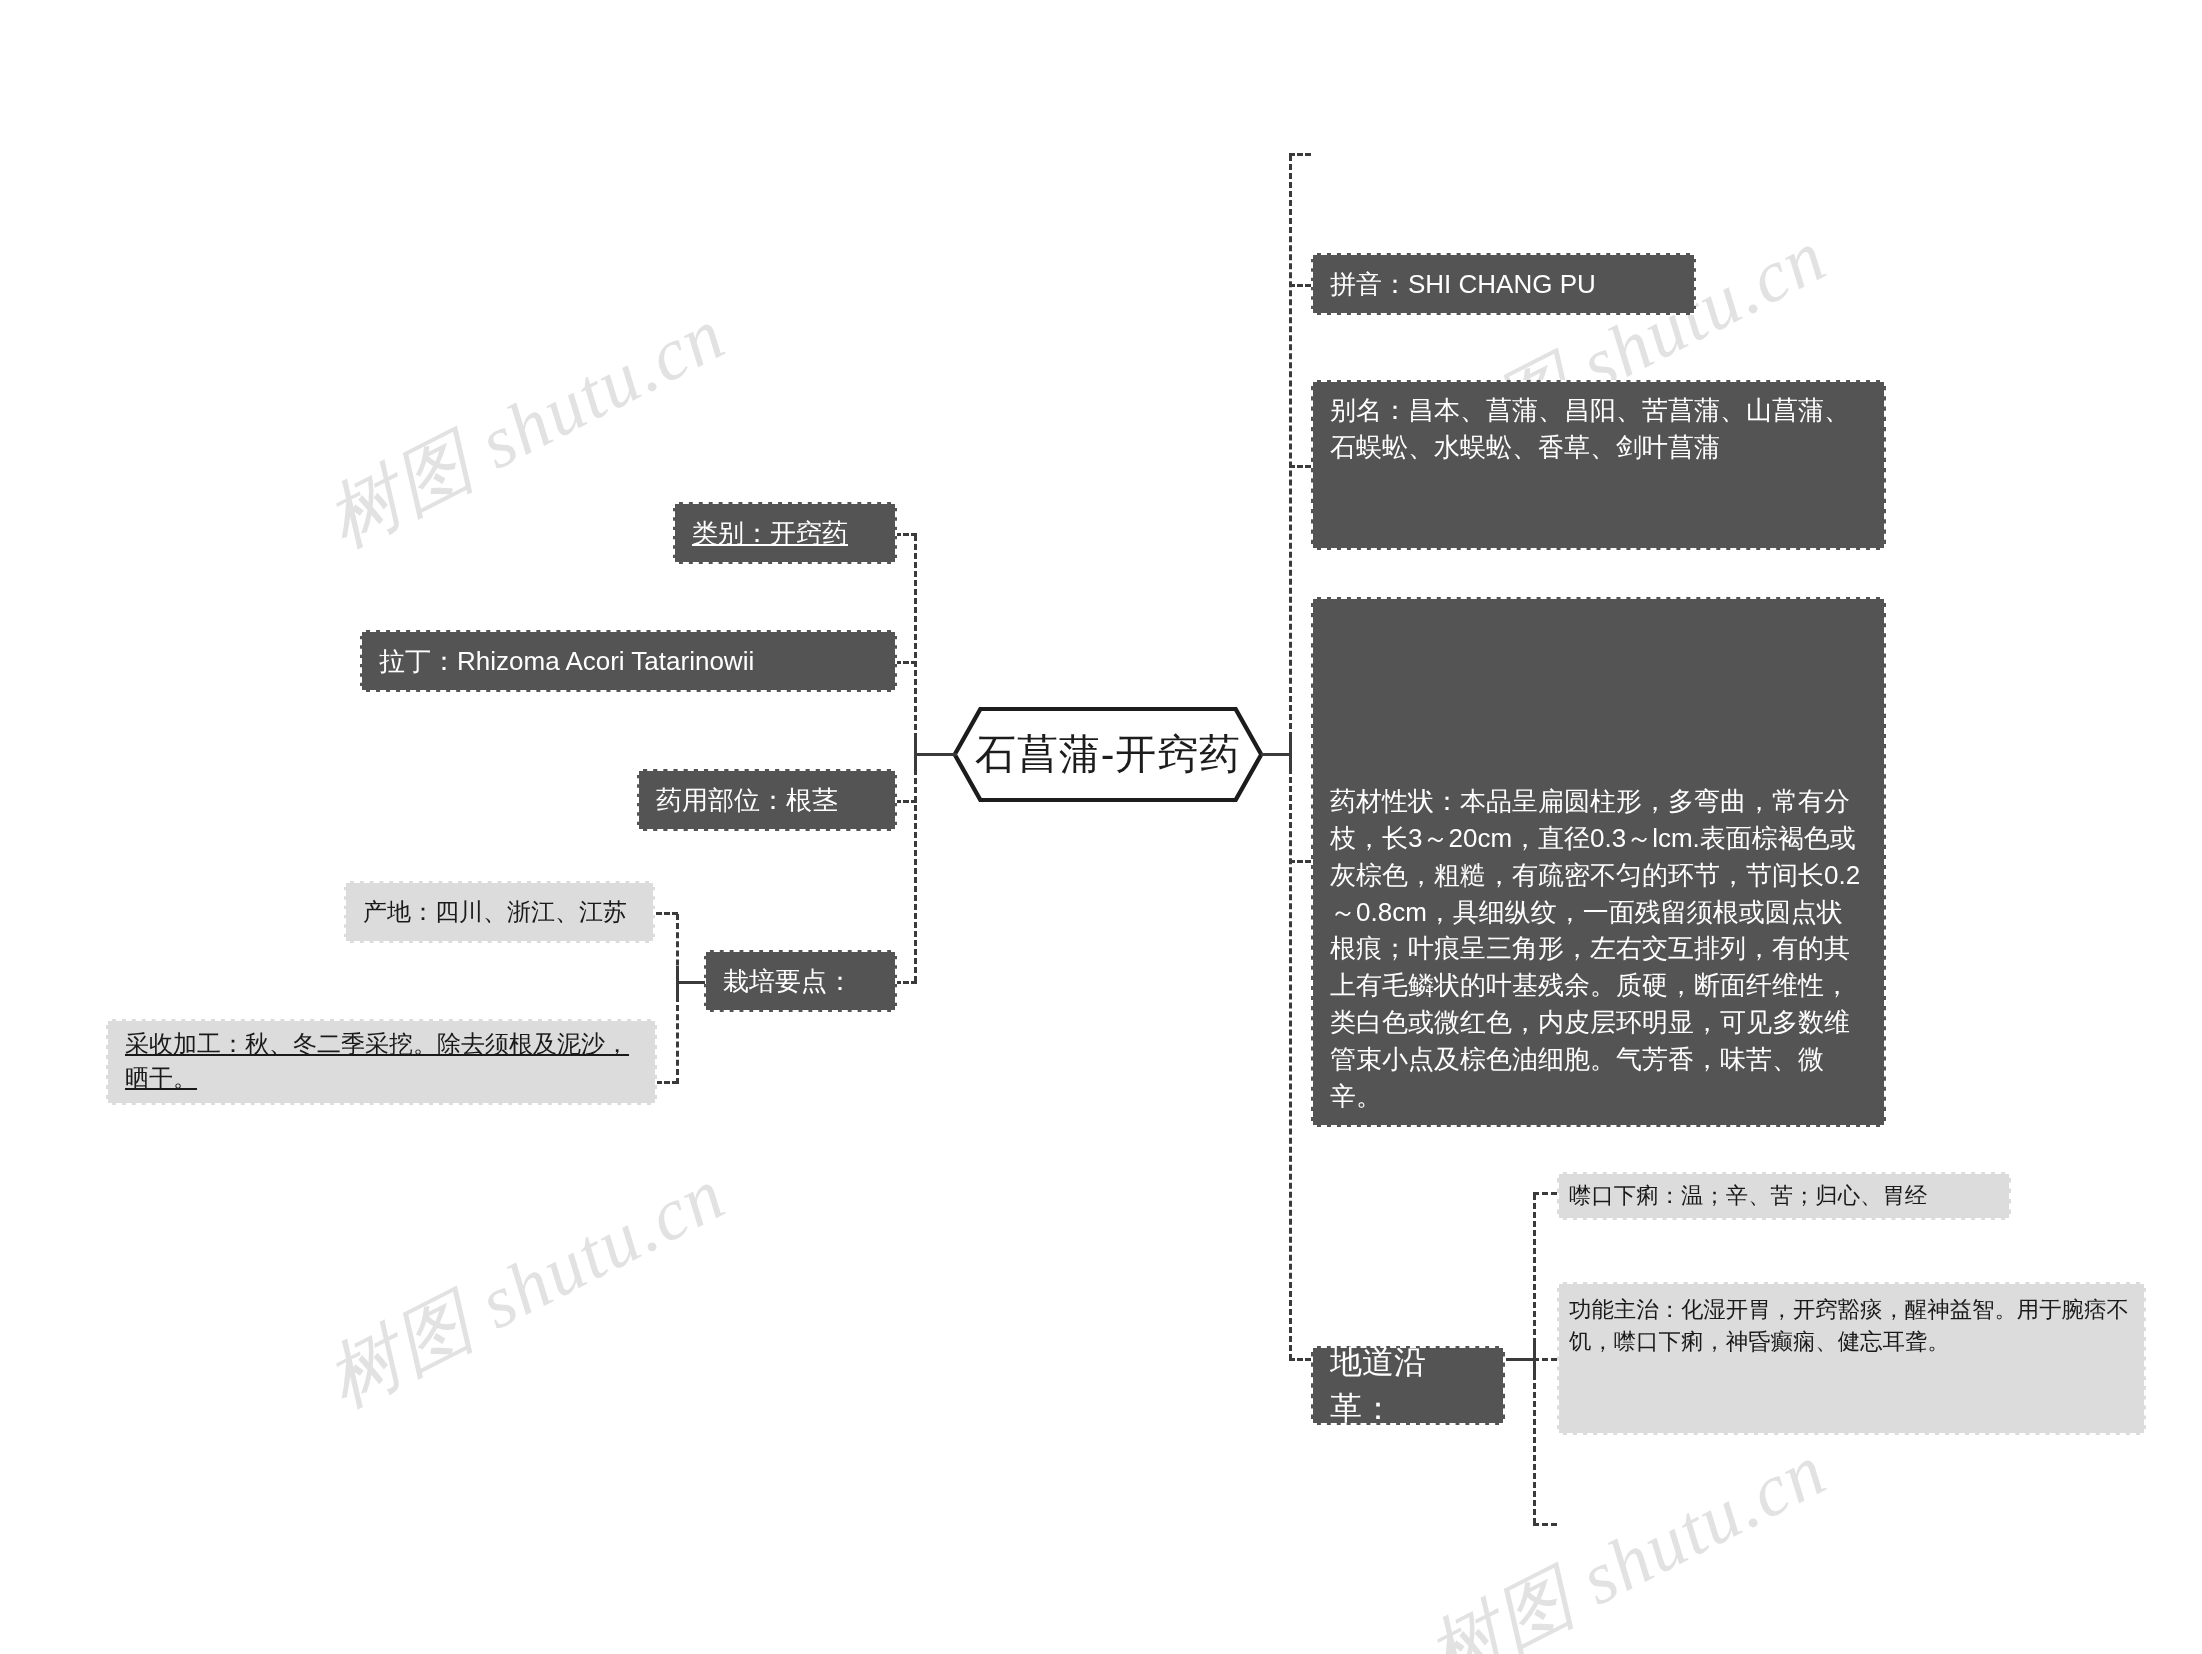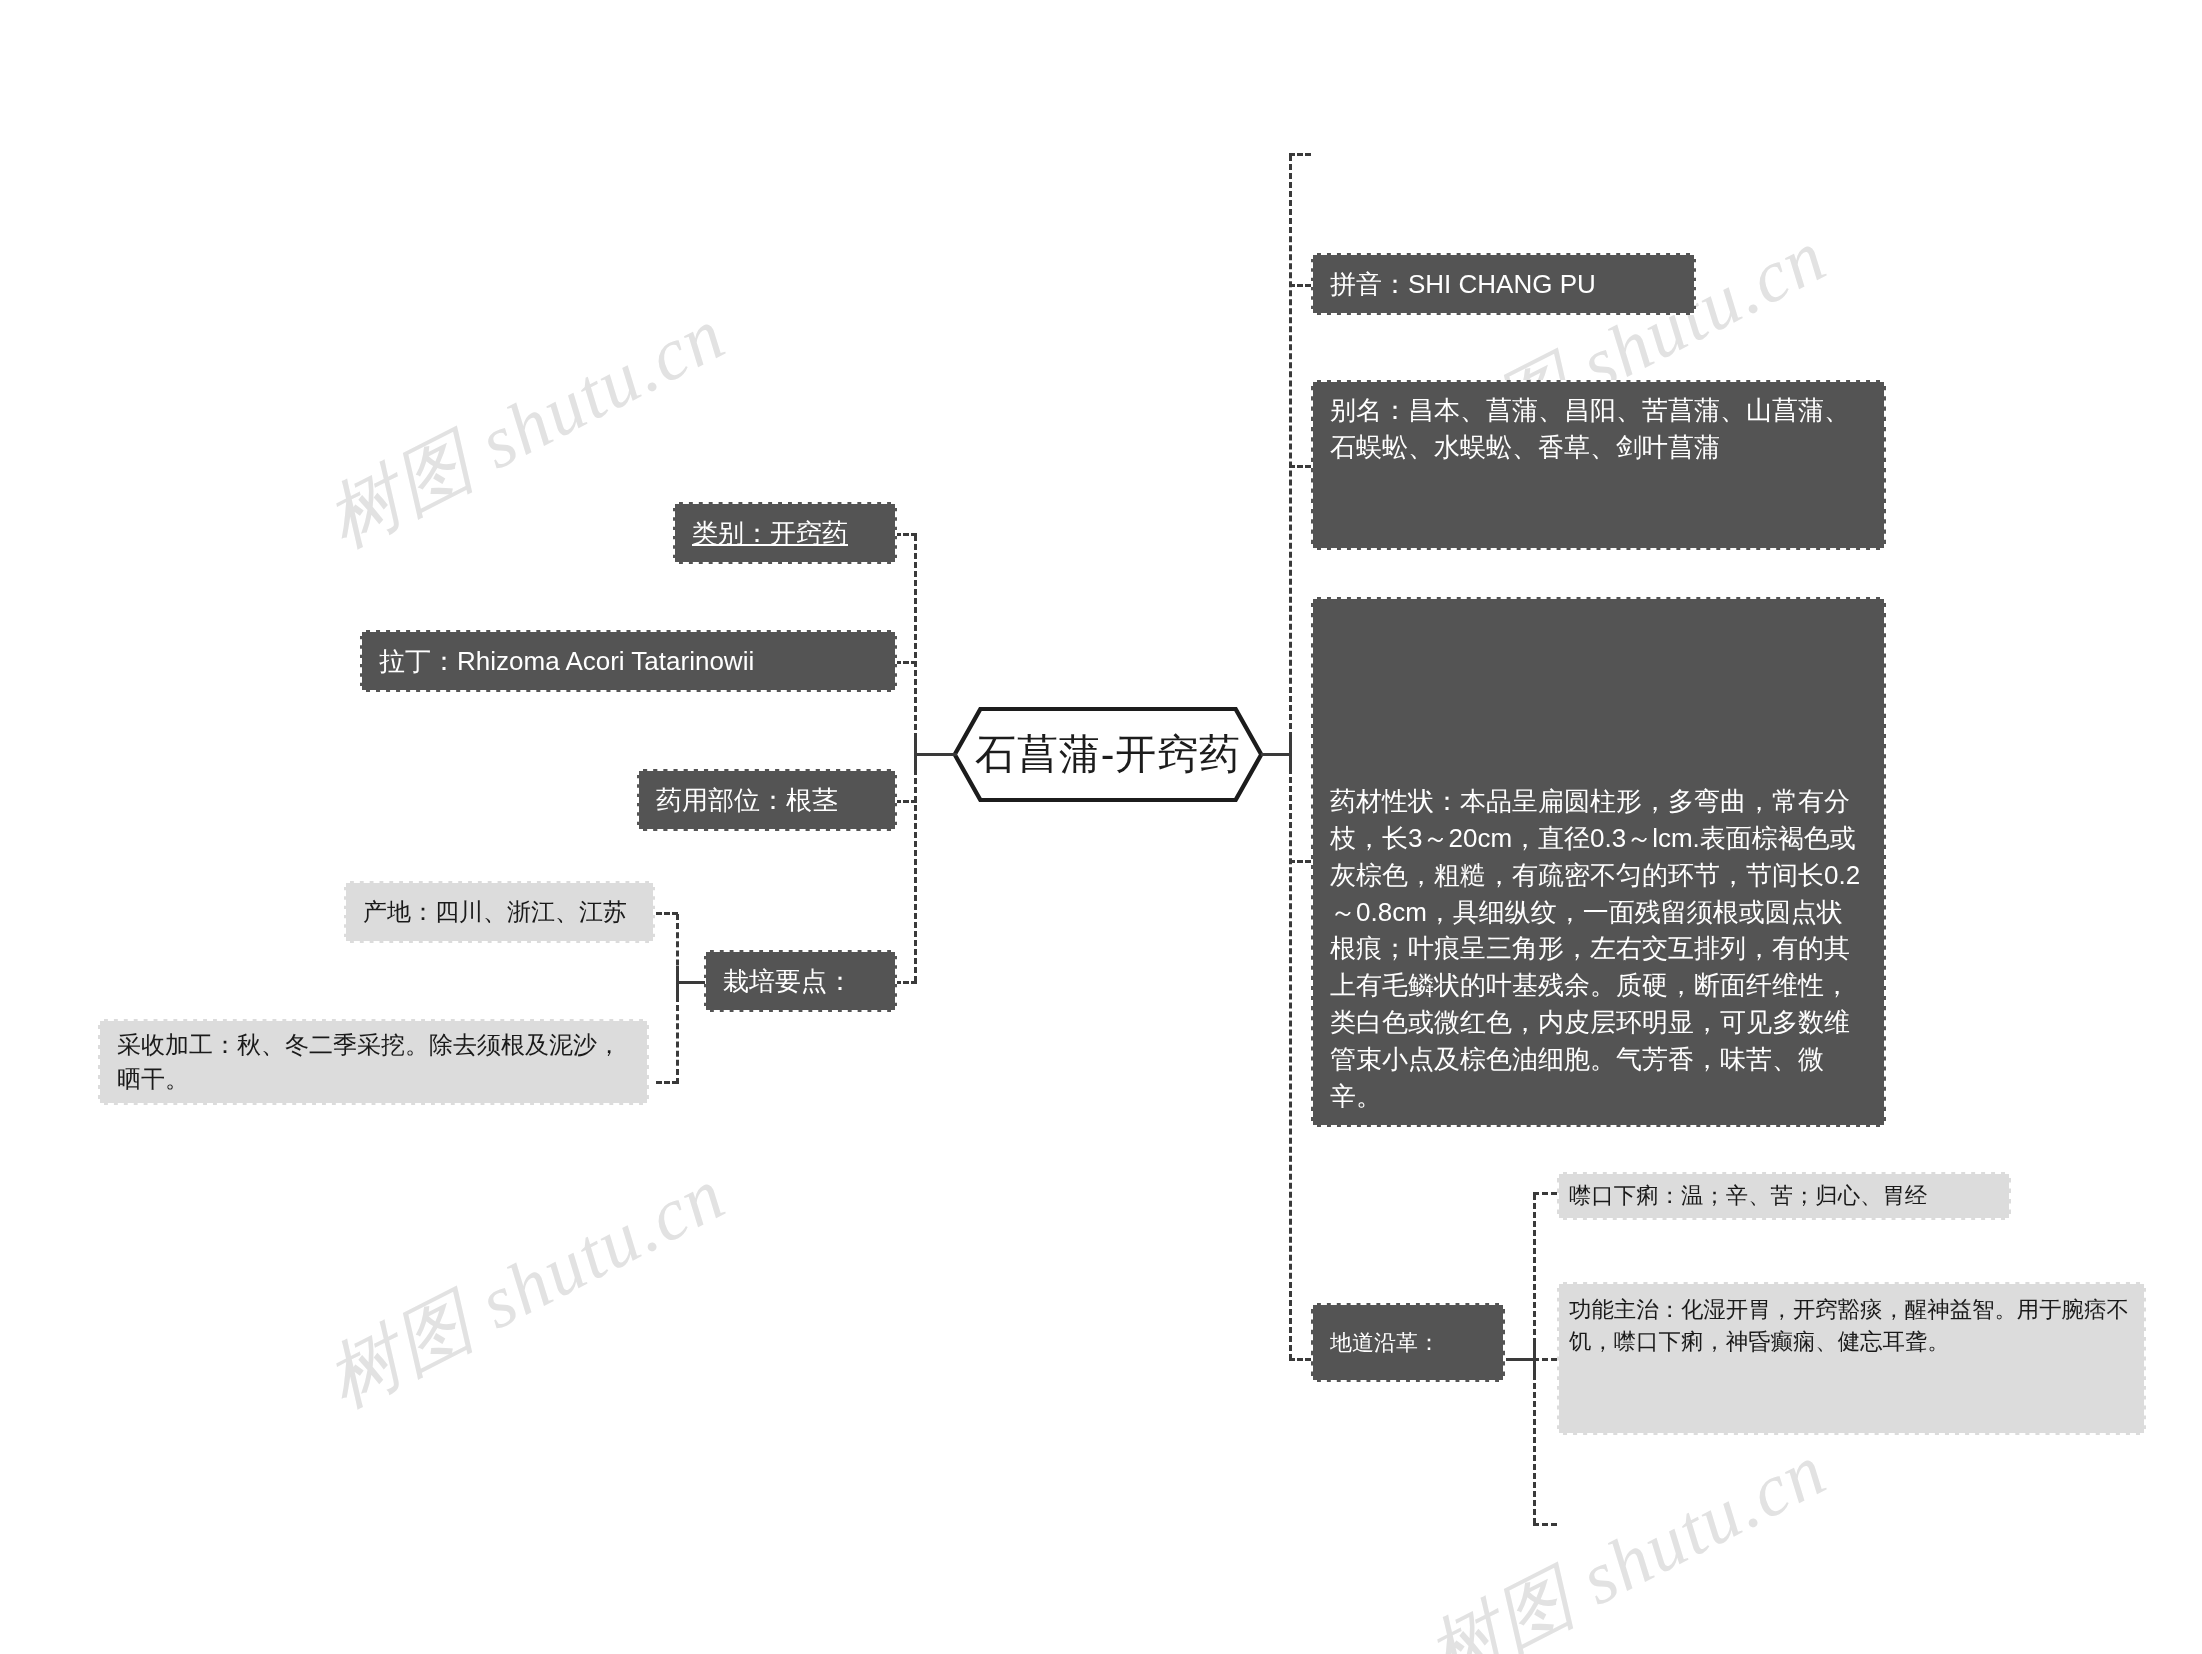--- a/index.html
+++ b/index.html
@@ -144,21 +144,21 @@
   <div class="stub" style="left:676px; top:981px; width:29px;"></div>
   <div class="tick" style="left:676px; top:966px; height:31px;"></div>
   <div class="vline" style="left:676px; top:914px; height:170px;"></div>
   <div class="hline" style="left:656px; top:912px; width:22.4px;"></div>
   <div class="hline" style="left:656px; top:1081px; width:22.4px;"></div>
 
   <div class="node node-light" style="left:344px; top:881px; width:311px; height:62px; padding:0 19px; font-size:24px;">
     <span>产地：四川、浙江、江苏</span>
   </div>
 
-  <div class="node node-light" style="left:98px; top:1019px; width:551px; height:86px; padding:10.3px 19px; font-size:24px; align-items:center;">
+  <div class="node node-light" style="left:106px; top:1019px; width:551px; height:86px; padding:10.3px 19px; font-size:24px; align-items:flex-end;text-decoration:underline;">
     <span>采收加工：秋、冬二季采挖。除去须根及泥沙，晒干。</span>
   </div>
 
   <div class="vline" style="left:1289px; top:155px; height:1205px;"></div>
 
   <div class="hline" style="left:1289px; top:153px; width:22.4px;"></div>
   <div class="hline" style="left:1289px; top:284px; width:22.4px;"></div>
   <div class="hline" style="left:1289px; top:465px; width:22.4px;"></div>
   <div class="hline" style="left:1289px; top:860px; width:22.4px;"></div>
   <div class="hline" style="left:1289px; top:1358px; width:22.4px;"></div>
@@ -169,21 +169,21 @@
   </div>
 
   <div class="node node-dark" style="left:1311px; top:253px; width:385px; height:62px; padding:0 19px; font-size:26px;">
     <span>拼音：SHI CHANG PU</span>
   </div>
 
   <div class="node node-dark" style="left:1311px; top:597px; width:575px; height:530px; padding:12px 19px; font-size:26px; align-items:flex-end;">
     <span>药材性状：本品呈扁圆柱形，多弯曲，常有分枝，长3～20cm，直径0.3～lcm.表面棕褐色或灰棕色，粗糙，有疏密不匀的环节，节间长0.2～0.8cm，具细纵纹，一面残留须根或圆点状根痕；叶痕呈三角形，左右交互排列，有的其上有毛鳞状的叶基残余。质硬，断面纤维性，类白色或微红色，内皮层环明显，可见多数维管束小点及棕色油细胞。气芳香，味苦、微辛。</span>
   </div>
 
-  <div class="node node-dark" style="left:1311px; top:1303px; width:194px; height:79px; padding:0 19px; font-size:22px;">
+  <div class="node node-dark" style="left:1311px; top:1346px; width:194px; height:79px; padding:0 19px; font-size:32px;">
     <span>地道沿革：</span>
   </div>
 
   <div class="stub" style="left:1506px; top:1358px; width:27.5px;"></div>
   <div class="tick" style="left:1533px; top:1343px; height:31px;"></div>
   <div class="vline" style="left:1533px; top:1194px; height:330px;"></div>
   <div class="hline" style="left:1533px; top:1192px; width:24px;"></div>
   <div class="hline" style="left:1533px; top:1358px; width:24px;"></div>
   <div class="hline" style="left:1533px; top:1523px; width:24px;"></div>
 

